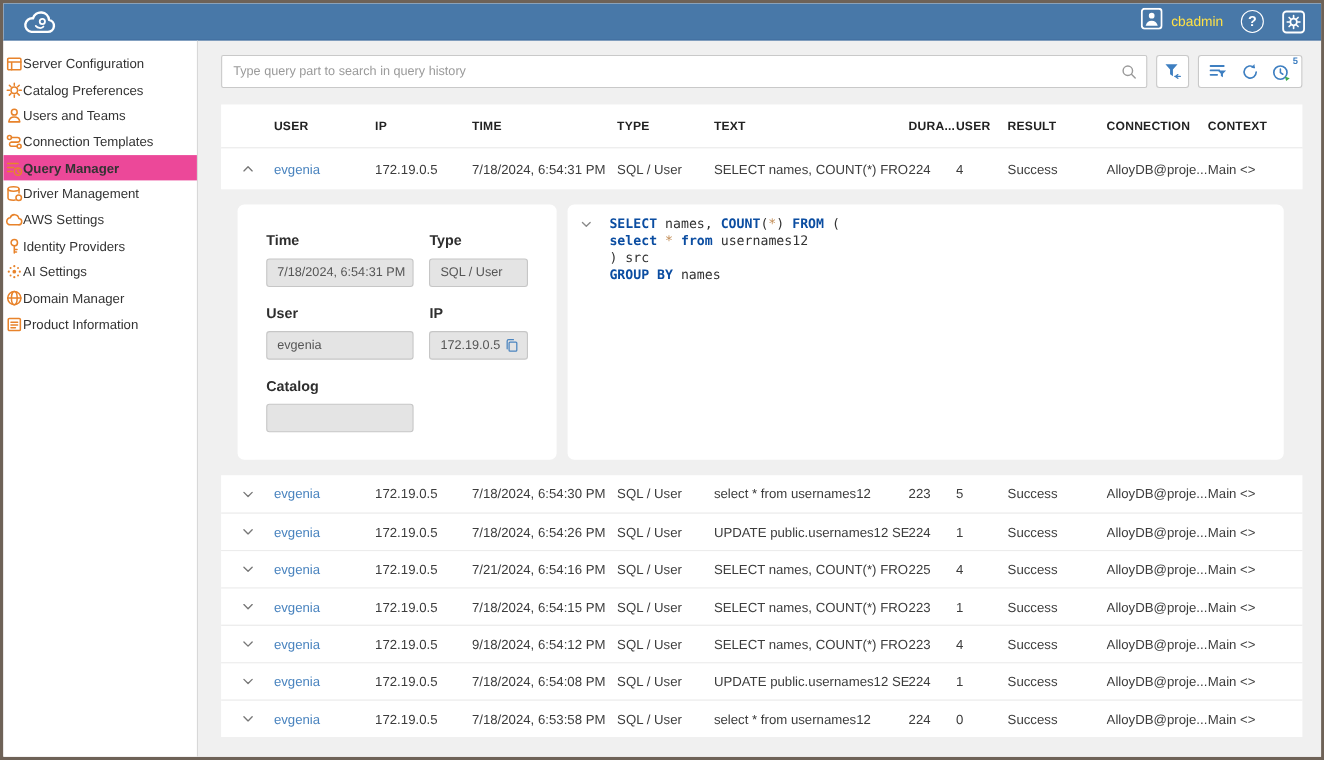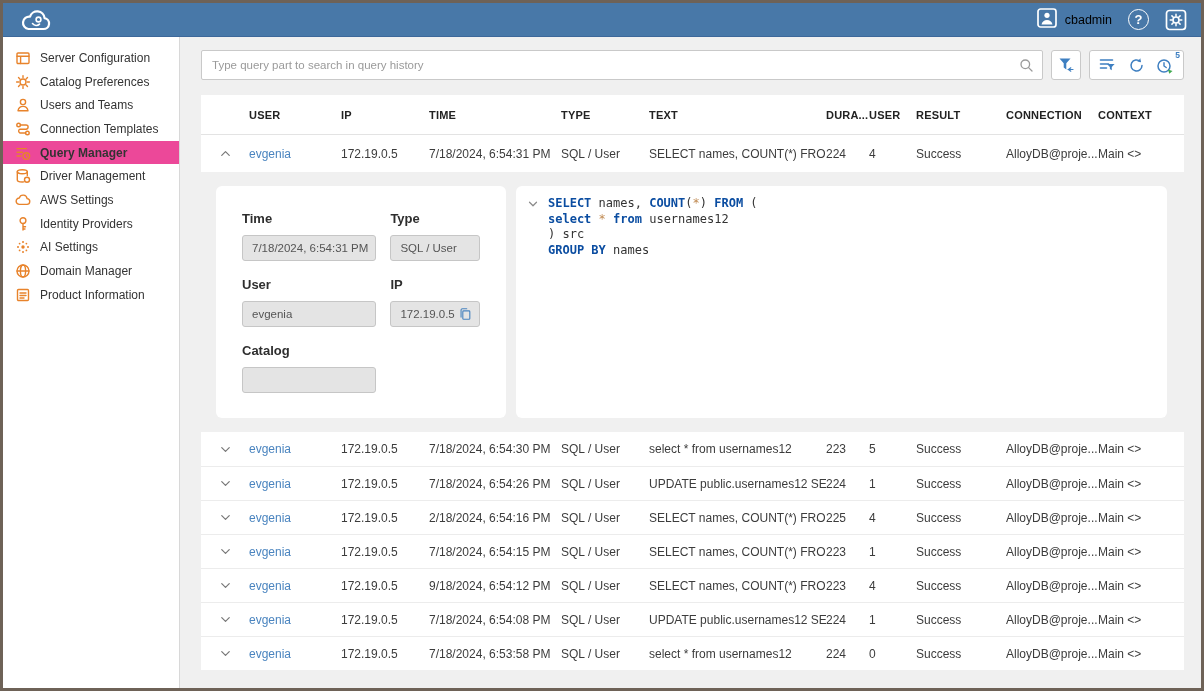--- a/index.html
+++ b/index.html
@@ -17,39 +17,39 @@
   .topbar {
     height:34px; flex:0 0 34px;
     background:#4878a8;
     display:flex; align-items:center;
     padding:0 14px 0 16px;
     border-bottom:1px solid #3d689a;
   }
   .topbar .logo { display:flex; align-items:center; }
   .topbar-right { margin-left:auto; display:flex; align-items:center; gap:16px; }
   .user-chip { display:flex; align-items:center; gap:8px; cursor:pointer; }
-  .user-chip .uname { color:#000000; font-size:12.5px; }
+  .user-chip .uname { color:#fde047; font-size:12.5px; }
   .tb-icon { display:flex; align-items:center; cursor:pointer; }
   .help-circle {
     width:21px; height:21px; border:1.7px solid #fff; border-radius:50%;
     color:#fff; font-size:13px; font-weight:bold;
     display:flex; align-items:center; justify-content:center;
   }
 
   
   .main { flex:1; display:flex; min-height:0; }
 
   .sidebar {
     width:177px; flex:0 0 177px;
     background:#fff; border-right:1px solid #d8d8d8;
     padding-top:9px;
   }
   .side-item {
-    height:23.7px; display:flex; align-items:center; gap:9px;
-    padding:0 12px; font-size:12px; color:#333; cursor:pointer;
+    height:23.7px; display:flex; align-items:center; 
+    padding:0 2px; font-size:12px; color:#333; cursor:pointer;
     white-space:nowrap;
   }
   .side-item.selected { background:#ec4899; font-weight:bold; }
   .side-item .sicon { display:flex; align-items:center; flex:0 0 16px; }
 
   .content {
     flex:1; background:#f0f0f0;
     padding:13px 17px 0 21px;
     display:flex; flex-direction:column;
     min-width:0;
@@ -113,21 +113,21 @@
   .finput {
     height:26px; background:#e4e4e4; border:1px solid #c6c6c6; border-radius:3px;
     display:flex; align-items:center; justify-content:space-between;
     padding:0 7px 0 9px; font-size:11.5px; color:#555;
     white-space:nowrap; overflow:hidden;
   }
   .copy-btn { display:flex; align-items:center; cursor:pointer; }
 
   .sql-card {
     flex:1; margin-right:17px; background:#fff; border-radius:6px;
-    padding:9px 10px; display:flex; align-items:flex-start; gap:4px;
+    padding:9px 10px; display:flex; align-items:flex-start; gap:10px;
     min-width:0;
   }
   .sql-chevron { margin-top:2px; flex:0 0 auto; cursor:pointer; }
   .sql-code {
     font-family:"DejaVu Sans Mono", monospace;
     font-size:12px; line-height:15.5px; color:#333;
     margin:1px 0 0 4px; white-space:pre;
   }
   .sql-kw { color:#0b4da1; font-weight:bold; }
   .sql-star { color:#c08a52; }
@@ -446,21 +446,21 @@
           <div class="tcell">Main &lt;&gt;</div>
         </div>
         <div class="tgrid trow">
           <div class="chev-cell">
             <svg width="15" height="15" viewBox="0 0 16 16">
               <path d="M4 6l4 4 4-4" fill="none" stroke="#777" stroke-width="1.3" stroke-linecap="round" stroke-linejoin="round"></path>
             </svg>
           </div>
           <div class="tcell link">evgenia</div>
           <div class="tcell">172.19.0.5</div>
-          <div class="tcell">2/18/2024, 6:54:16 PM</div>
+          <div class="tcell">7/21/2024, 6:54:16 PM</div>
           <div class="tcell">SQL / User</div>
           <div class="tcell">SELECT names, COUNT(*) FRO...</div>
           <div class="tcell">225</div>
           <div class="tcell">4</div>
           <div class="tcell">Success</div>
           <div class="tcell">AlloyDB@proje...</div>
           <div class="tcell">Main &lt;&gt;</div>
         </div>
         <div class="tgrid trow">
           <div class="chev-cell">

